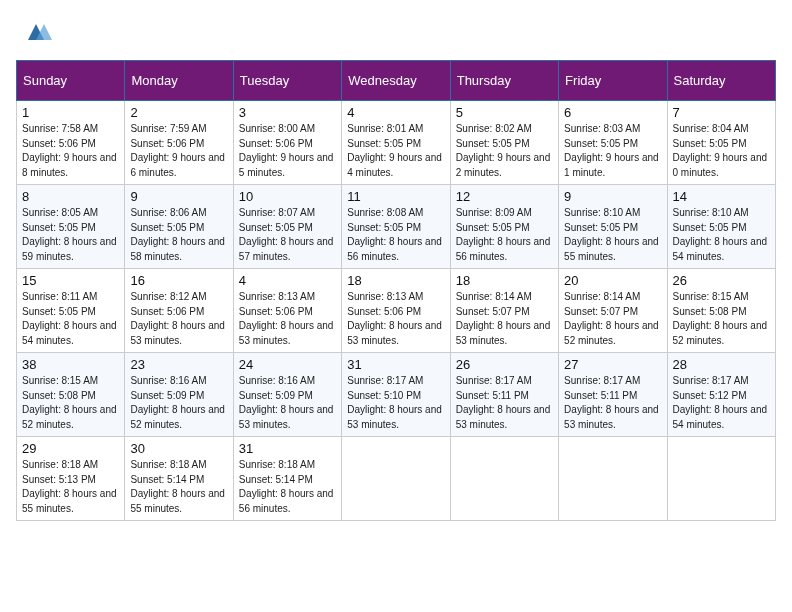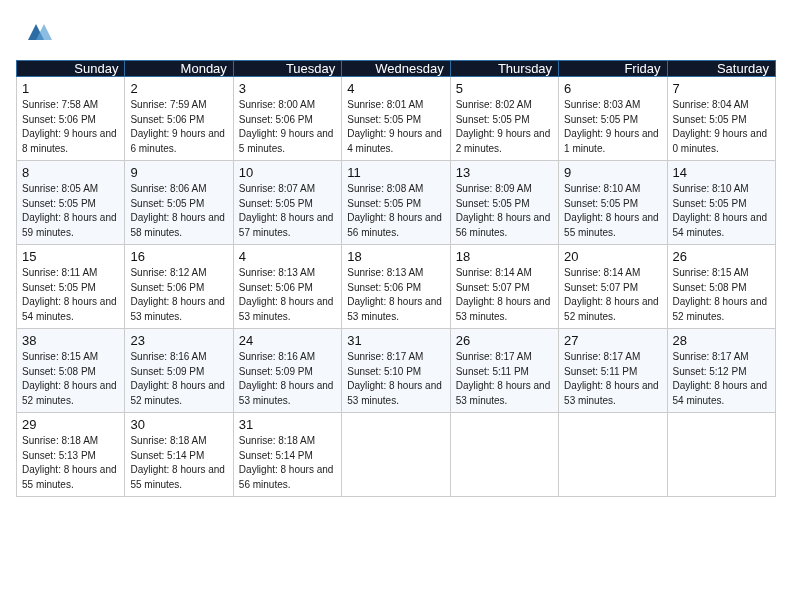--- a/index.html
+++ b/index.html
@@ -43,24 +43,24 @@
     .location {
       font-size: 15px;
       color: #444;
     }
     .calendar {
       width: 100%;
       border-collapse: collapse;
       font-size: 10.5px;
     }
     .calendar th {
-      background: #0f172a;
+      background: #701a75;
       color: #fff;
-      text-align: right;
-      padding: 0 6px;
+      text-align: left;
+      padding: 12px 6px;
       font-weight: normal;
       font-size: 13px;
       border: 1px solid #2e6da4;
     }
     .calendar td {
       border: 1px solid #ccc;
       vertical-align: top;
       padding: 4px 5px;
       width: 108px;
       min-height: 80px;
@@ -161,21 +161,21 @@
         </td>
         <td>
           <span class="day-num">10</span>
           <div class="day-info">Sunrise: 8:07 AM<br>Sunset: 5:05 PM<br>Daylight: 8 hours and 57 minutes.</div>
         </td>
         <td>
           <span class="day-num">11</span>
           <div class="day-info">Sunrise: 8:08 AM<br>Sunset: 5:05 PM<br>Daylight: 8 hours and 56 minutes.</div>
         </td>
         <td>
-          <span class="day-num">13</span>
+          <span class="day-num">12</span>
           <div class="day-info">Sunrise: 8:09 AM<br>Sunset: 5:05 PM<br>Daylight: 8 hours and 56 minutes.</div>
         </td>
         <td>
           <span class="day-num">9</span>
           <div class="day-info">Sunrise: 8:10 AM<br>Sunset: 5:05 PM<br>Daylight: 8 hours and 55 minutes.</div>
         </td>
         <td>
           <span class="day-num">14</span>
           <div class="day-info">Sunrise: 8:10 AM<br>Sunset: 5:05 PM<br>Daylight: 8 hours and 54 minutes.</div>
         </td>

